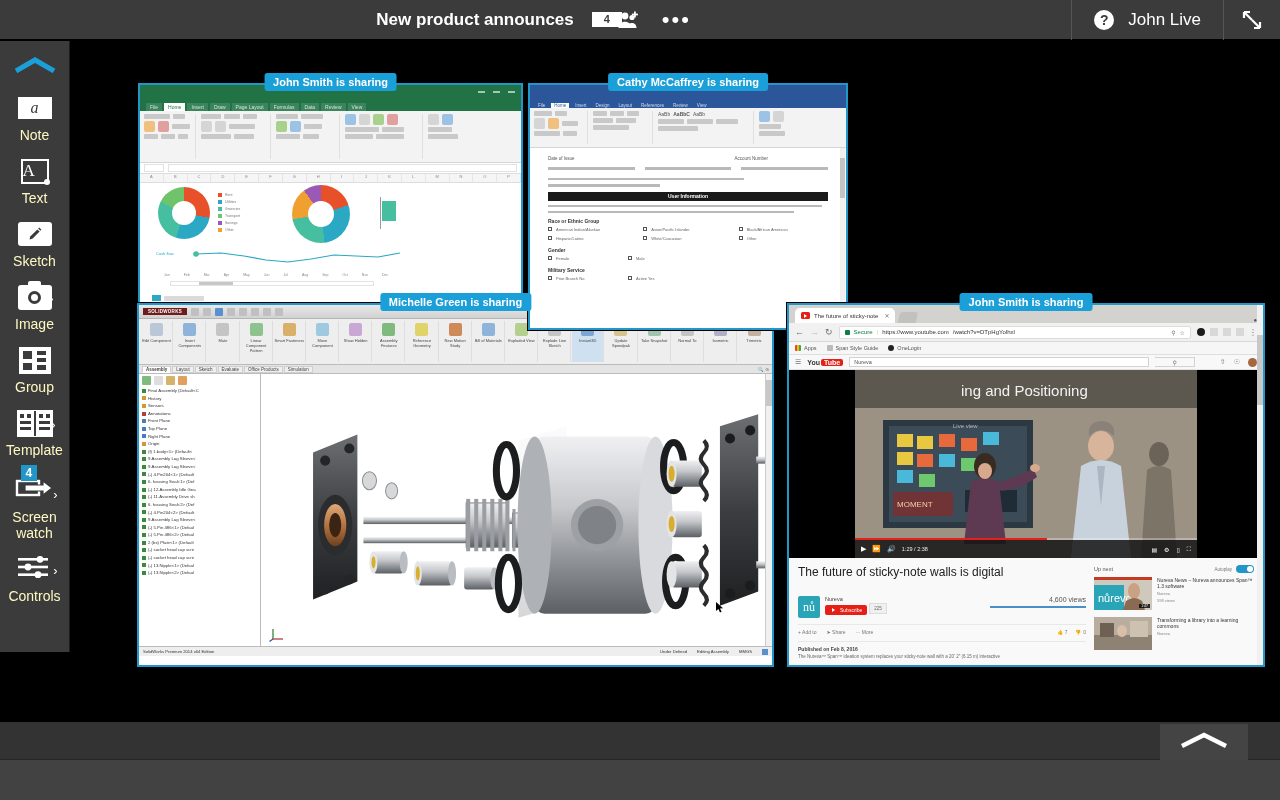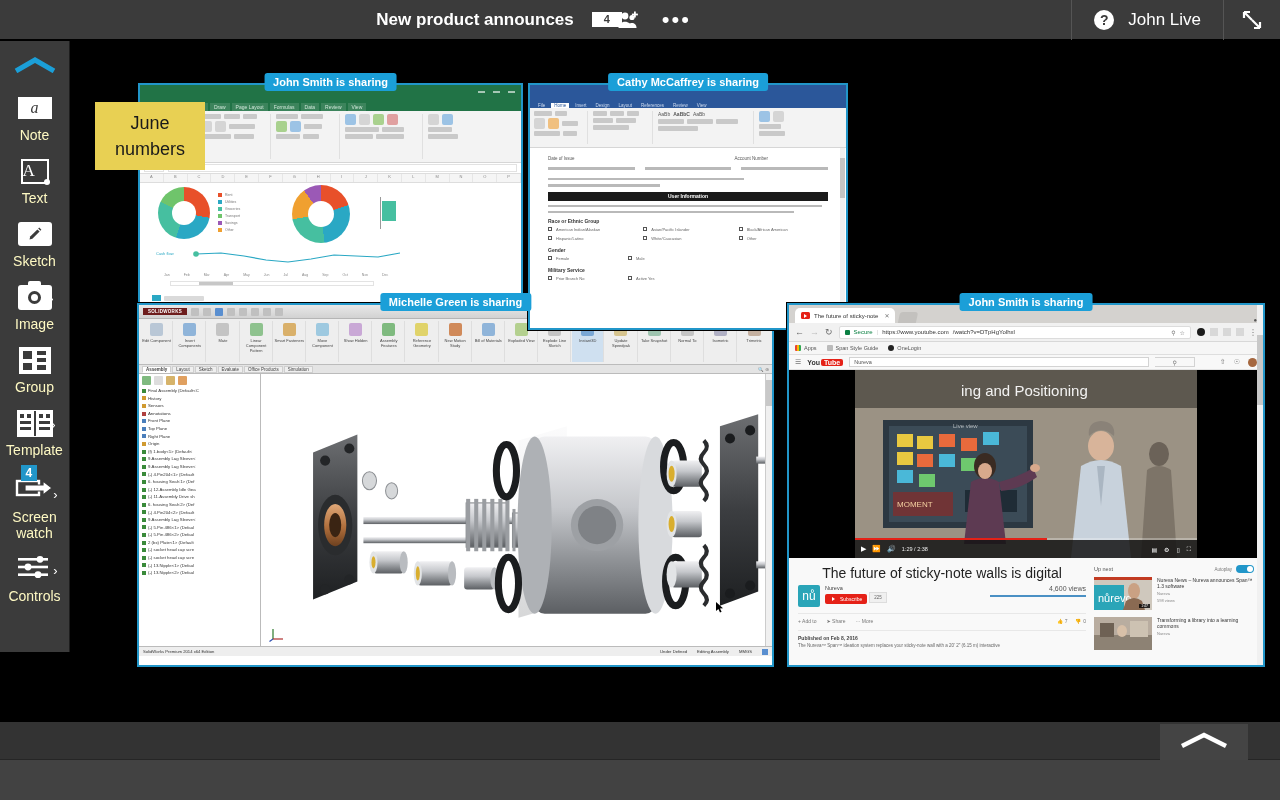--- a/index.html
+++ b/index.html
@@ -199,23 +199,23 @@
   .yt-avatar { width: 9px; height: 9px; border-radius: 50%; background: #a5673f; }
   .yt-player { position: relative; background: #000; height: 188px; overflow: hidden; }
   .yt-stage { position: absolute; left: 66px; right: 66px; top: 0; bottom: 0; background: linear-gradient(160deg,#6a6258,#8e8578 45%,#4d4a45); overflow: hidden; }
   .yt-ctrl { position: absolute; left: 66px; right: 66px; bottom: 0; height: 18px; background: rgba(20,20,20,.85); display: flex; align-items: center; padding: 0 6px; gap: 6px; }
   .yt-progress { position: absolute; left: 66px; right: 66px; bottom: 18px; height: 2px; background: rgba(255,255,255,.3); }
   .yt-progress i { display: block; height: 2px; background: #e52117; }
   .yt-time { font-size: 5.5px; color: #eee; }
   .yt-ctrl-right { margin-left: auto; display: flex; gap: 7px; align-items: center; }
   .yt-meta { background: #f9f9f9; height: calc(100% - 18px - 19px - 13px - 15px - 188px); display: flex; gap: 8px; padding: 7px 9px; overflow: hidden; }
   .yt-left-col { flex: 1; }
-  .yt-vtitle { font-size: 14px; color: #222; margin-bottom: 4px; text-align: center; }
+  .yt-vtitle { font-size: 12px; color: #222; margin-bottom: 17px; }
   .yt-channel-row { display: flex; align-items: flex-start; gap: 5px; }
-  .nu-logo { width: 22px; height: 22px; background: #2aa5b8; color: #fff; font-size: 12px; display: flex; align-items: center; justify-content: center; border-radius: 2px; font-family: Liberation Sans, sans-serif; }
+  .nu-logo { width: 22px; height: 22px; background: #2aa5b8; color: #fff; font-size: 12px; display: flex; align-items: center; justify-content: center; border-radius: 2px; font-family: Liberation Serif, serif; }
   .yt-chname { font-size: 5.5px; color: #444; }
   .subs-btn { background: #e52117; color: #fff; font-size: 5px; padding: 2px 5px; border-radius: 2px; display: inline-flex; align-items: center; gap: 3px; margin-top: 3px; }
   .subs-count { background: #f0f0f0; color: #666; font-size: 4.5px; padding: 2px 4px; border: 1px solid #ddd; margin-left: 2px; }
   .yt-views { font-size: 7px; color: #555; text-align: right; }
   .yt-underline { height: 2px; background: #4a90c4; margin-top: 3px; }
   .yt-actions { display: flex; align-items: center; gap: 10px; margin-top: 6px; border-top: 1px solid #e8e8e8; padding-top: 4px; font-size: 5px; color: #777; }
   .yt-actions .spacer { margin-left: auto; display: flex; gap: 8px; }
   .yt-desc { margin-top: 6px; border-top: 1px solid #e8e8e8; padding-top: 4px; }
   .yt-pub { font-size: 5px; color: #444; font-weight: bold; }
   .yt-desc-text { font-size: 4.5px; color: #666; line-height: 6px; margin-top: 2px; }
@@ -1326,24 +1326,20 @@
             </div>
           </div>
         </div>
       </div>
       <div class="win-scroll">
           <i></i>
         </div>
     </div>
   </div>
 
-  <div style="position:absolute; left:24px; top:61px; width:110px; height:68px; background:#e8d053;
-              display:flex; align-items:center; justify-content:center; z-index:10;">
-    <span style="font-size:18px; color:#1a1a1a; text-align:center; line-height:26px; padding:0 6px;">June numbers</span>
-  </div>
 </div>
 
 <div class="bottom-dark"></div>
 <div class="bottom-handle">
   <span>
     <svg width="52" height="18" viewBox="0 0 52 18">
         <path d="M4 15 L26 4 L48 15" stroke="#fff" stroke-width="4.5" fill="none"></path>
       </svg>
   </span>
 </div>

